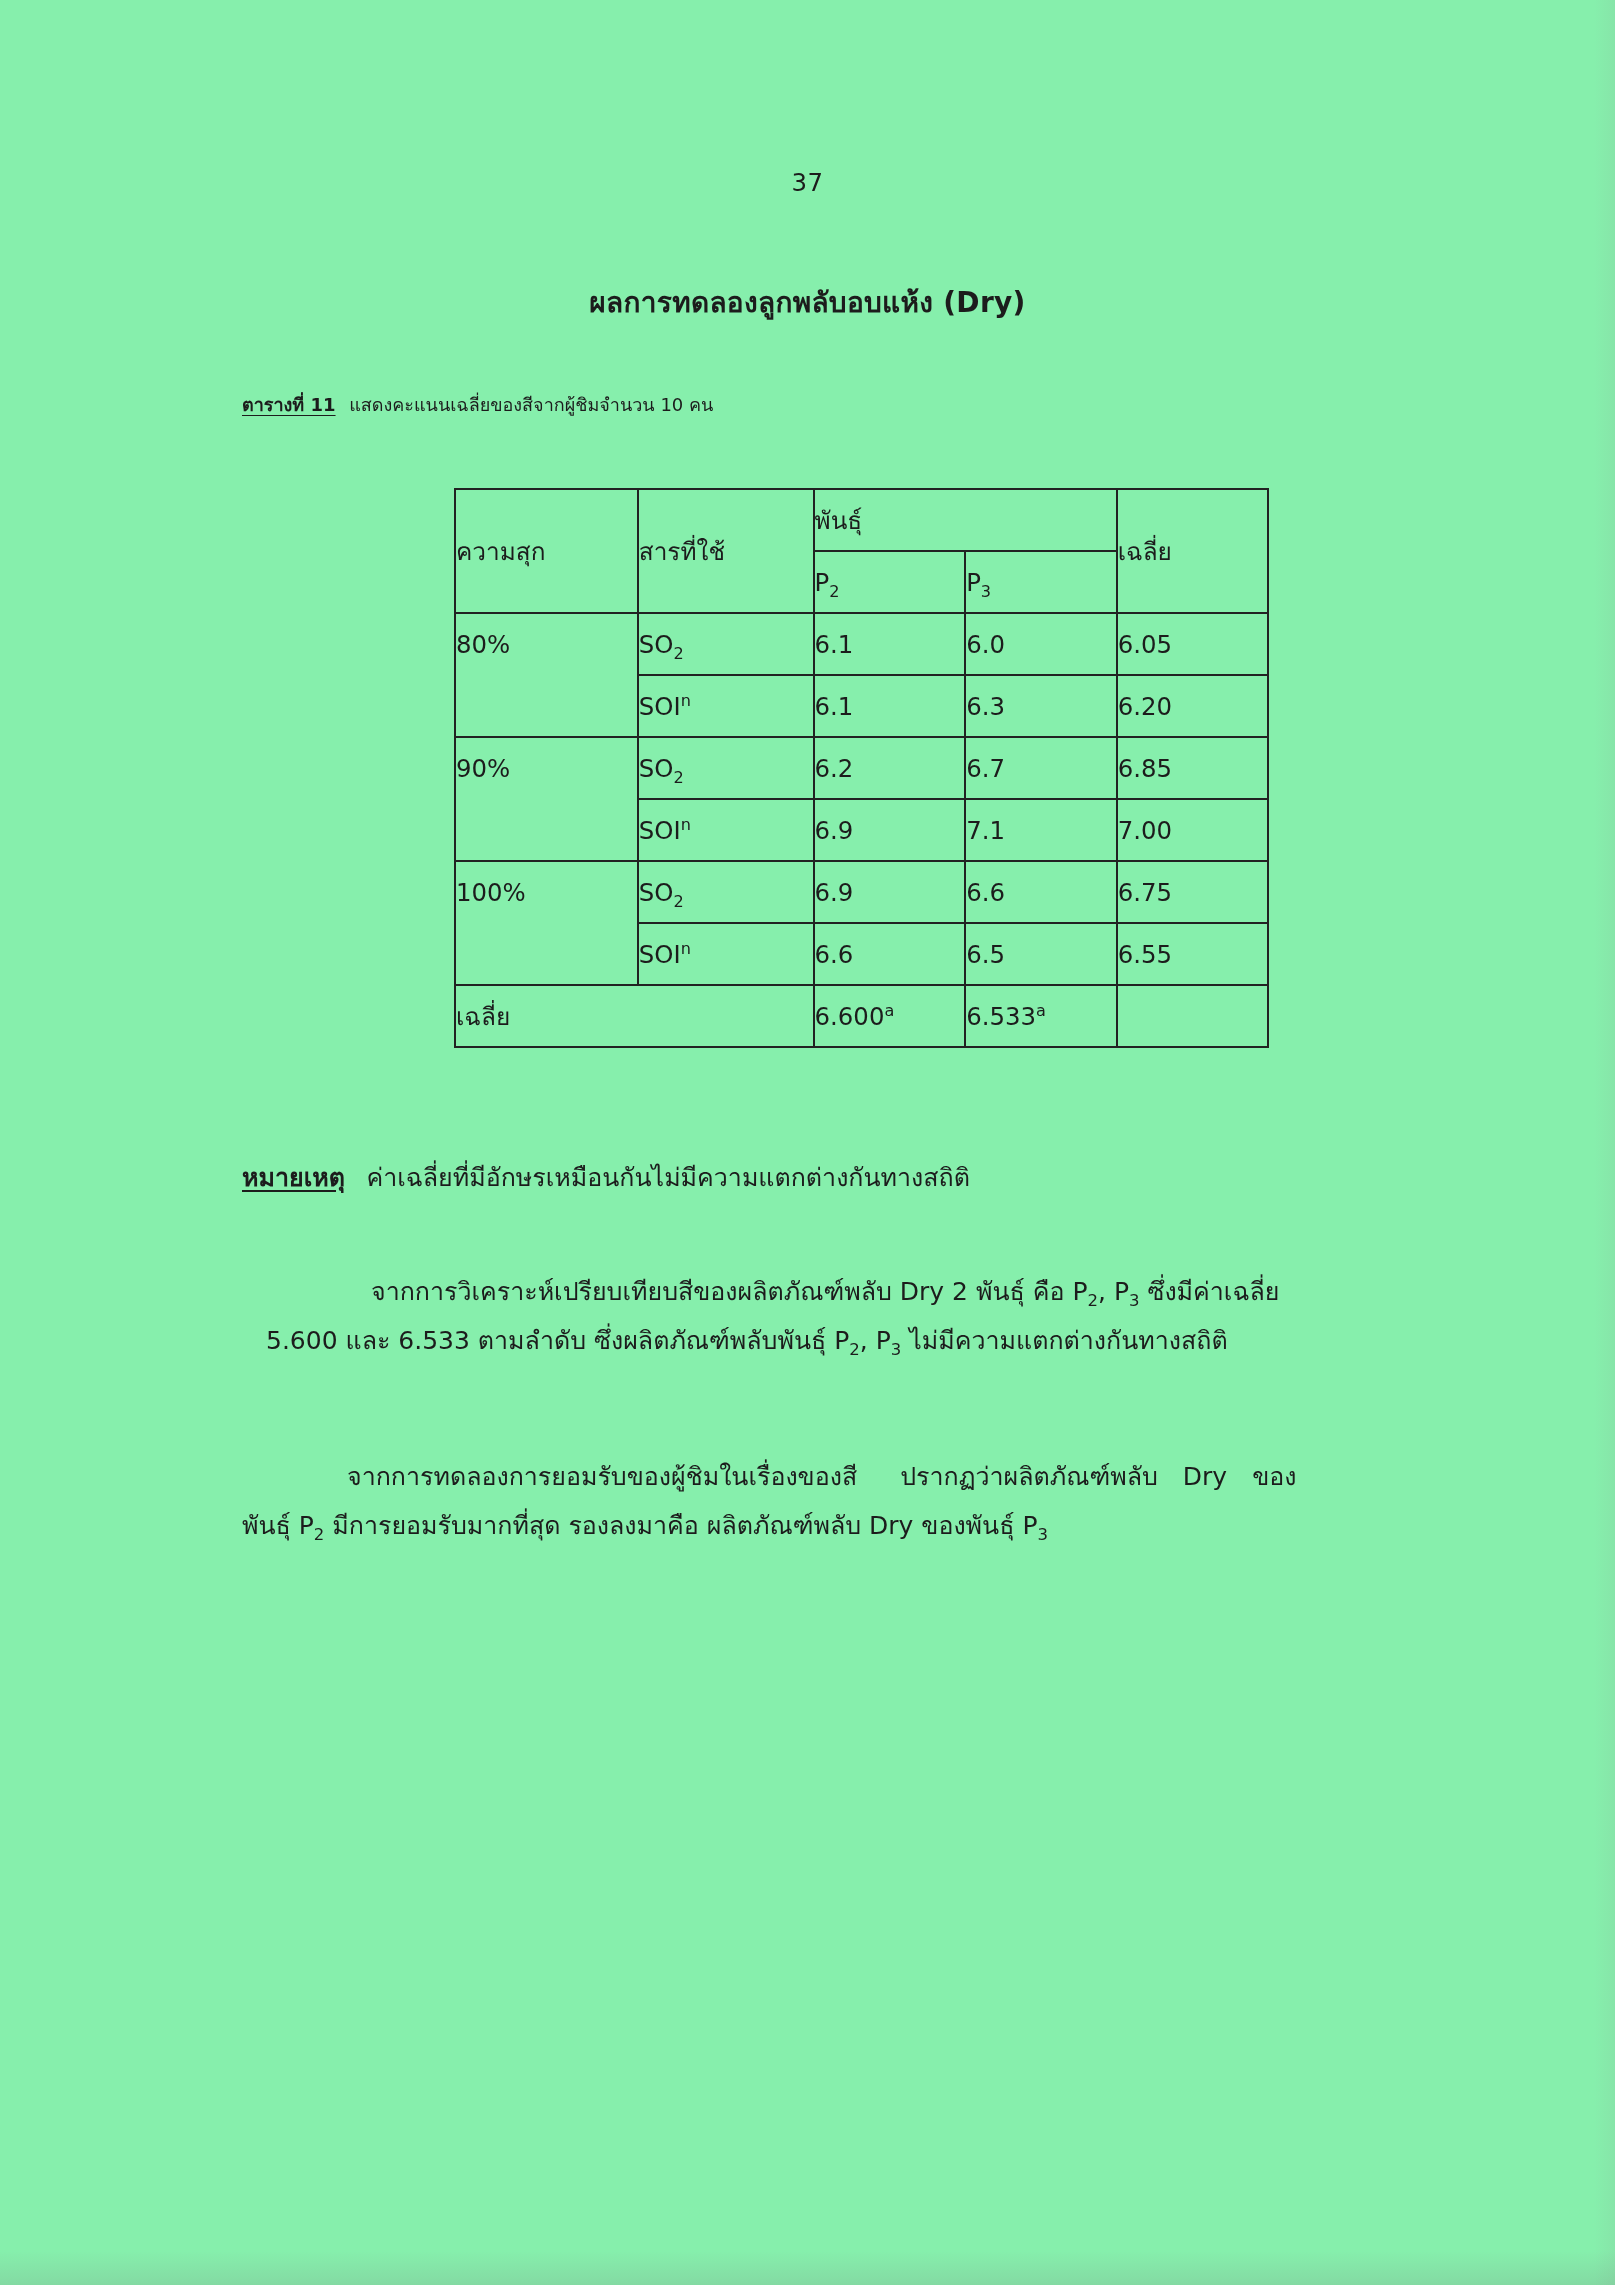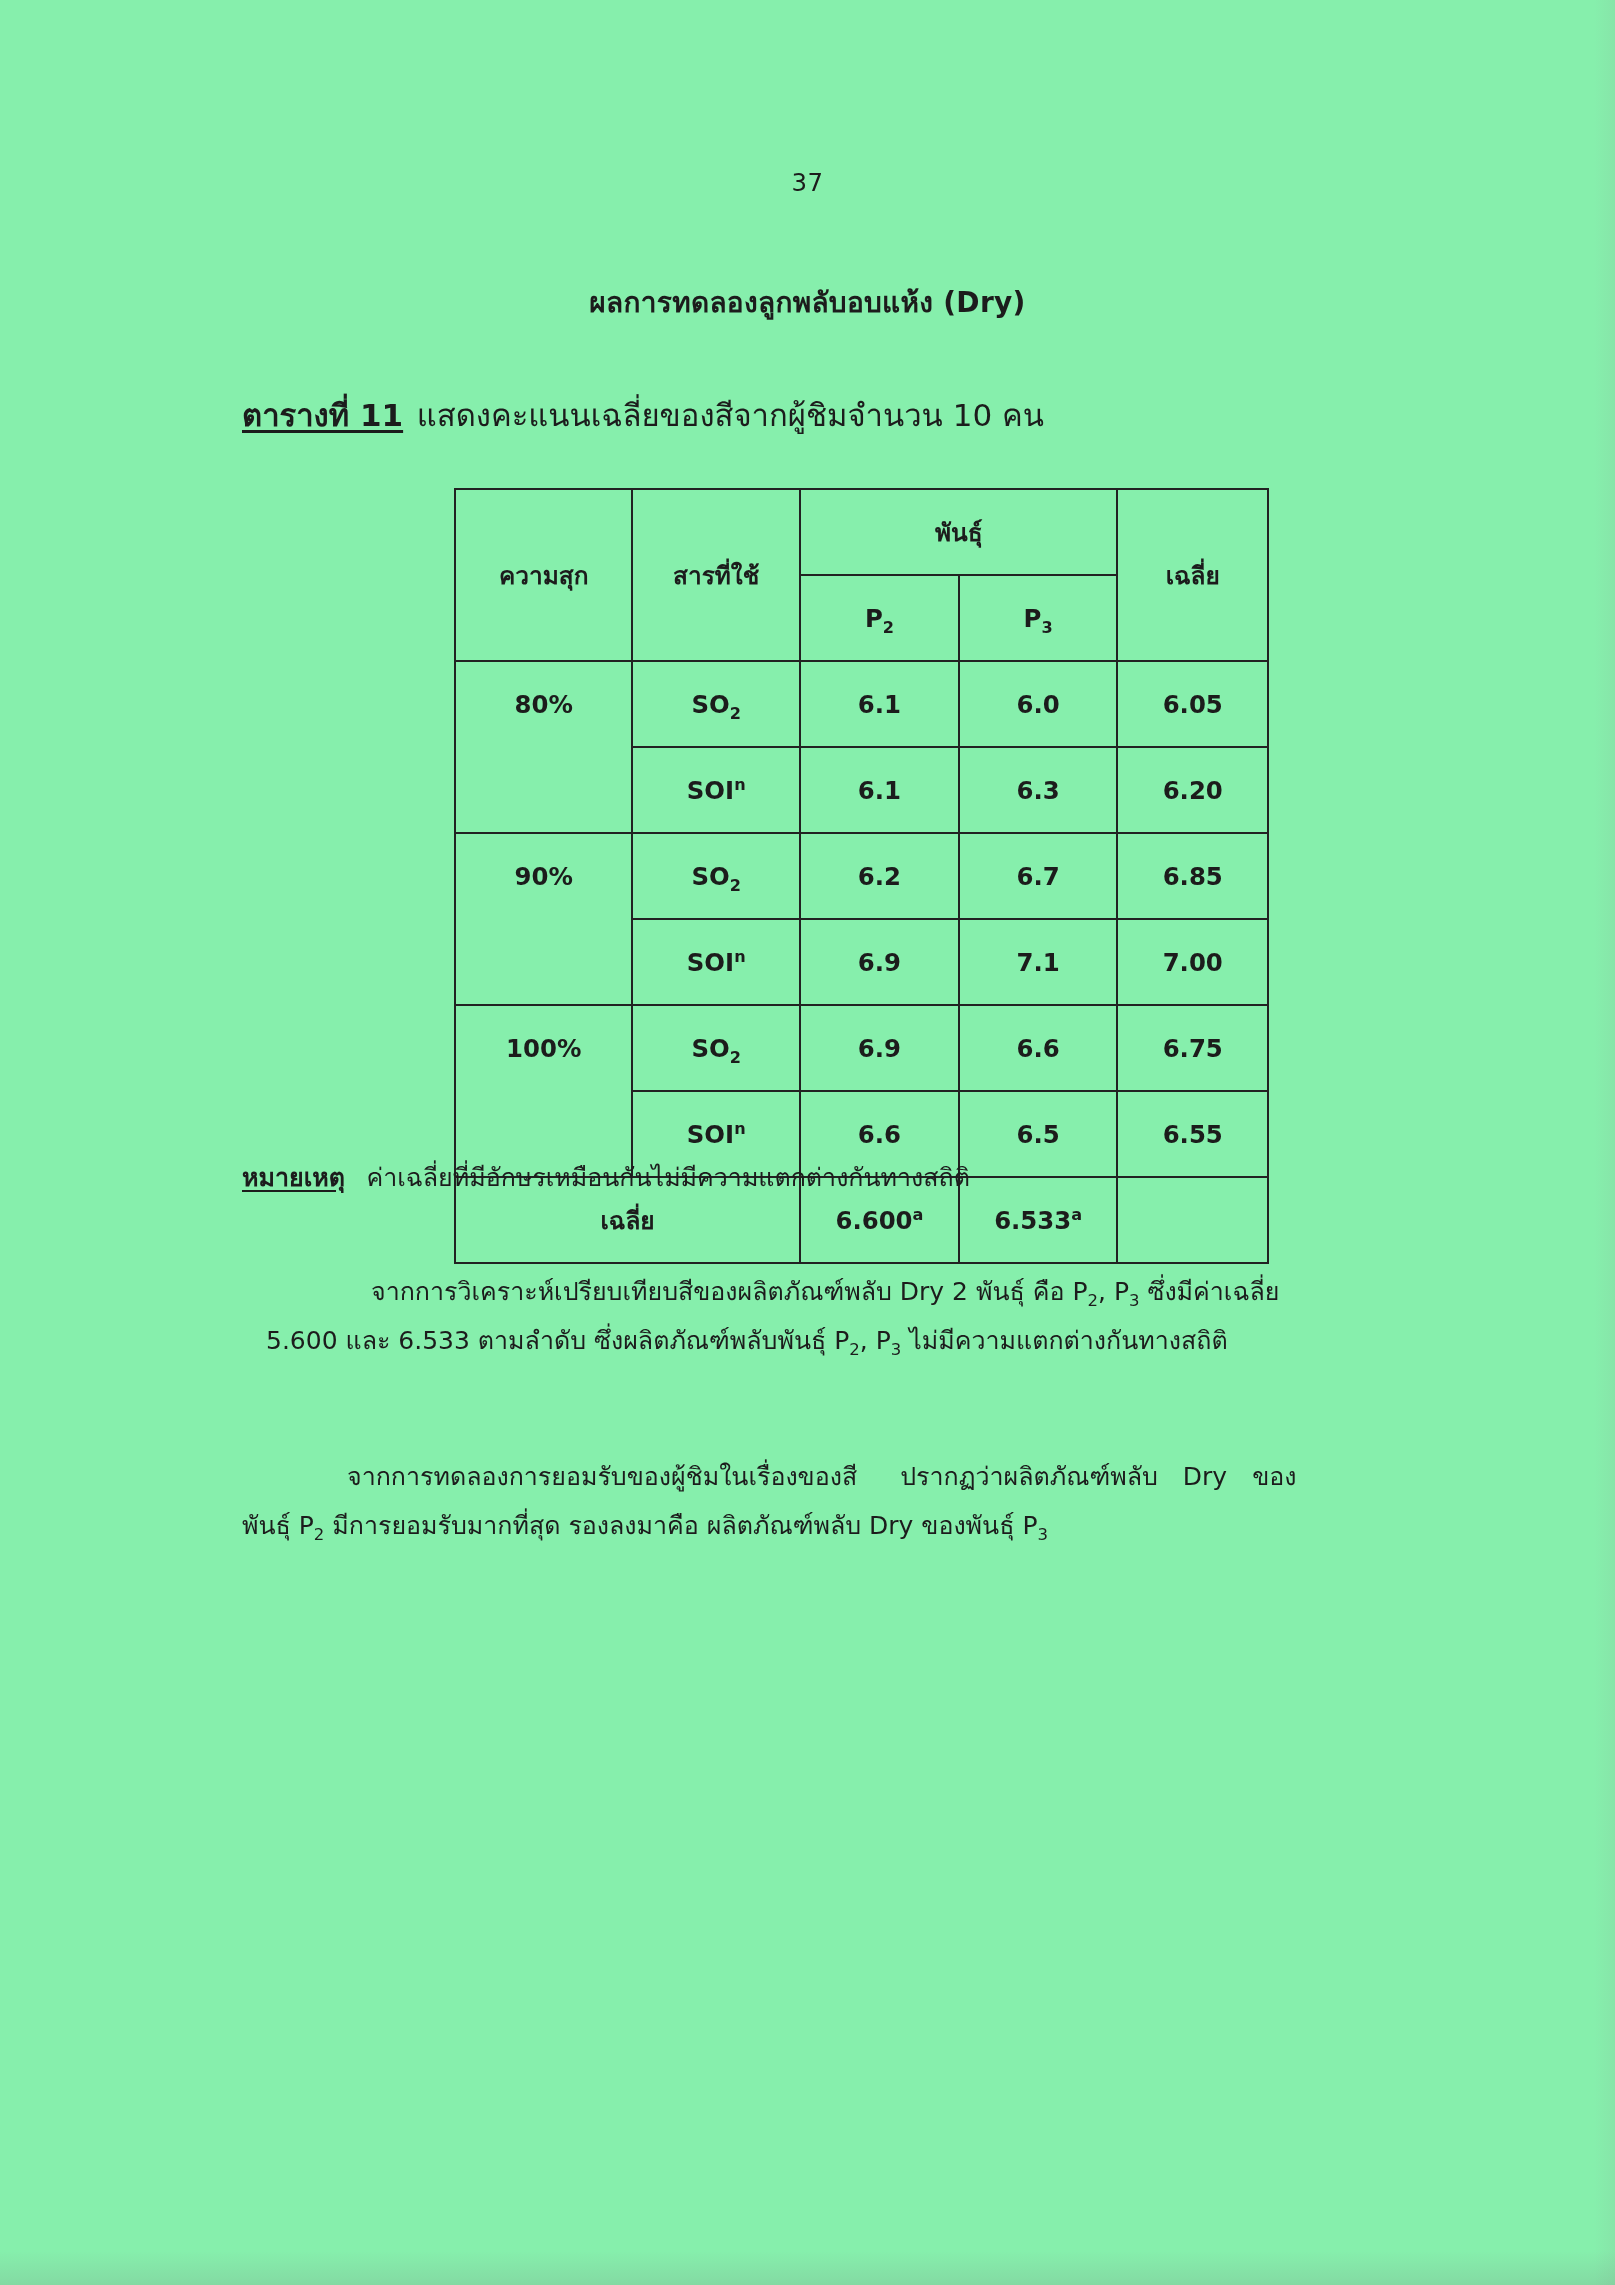--- a/index.html
+++ b/index.html
@@ -51,21 +51,21 @@
     width: 1615px;
     text-align: center;
     font-size: 28px;
     font-weight: bold;
     letter-spacing: 0.3px;
   }
   .table-caption {
     position: absolute;
     top: 390px;
     left: 242px;
-    font-size: 31px;
+    font-size: 18px;
     white-space: nowrap;
   }
   .table-caption .label {
     font-weight: bold;
     text-decoration: underline;
     text-underline-offset: 3.9px;
   }
   .table-caption .caption-text {
     margin-left: 13.7px;
   }
@@ -74,24 +74,23 @@
   .data-table {
     position: absolute;
     top: 488px;
     left: 454px;
     width: 815px;
     border-collapse: collapse;
     font-size: 24.4px;
   }
   .data-table td, .data-table th {
     border: 2px solid #222;
-    font-weight: bold;
-    text-align: center;
+    font-weight: normal;
     vertical-align: middle;
-    padding: 12px;
+    padding: 0;
     height: 60px;
   }
   .col-ripeness { width: 191px; }
   .col-agent    { width: 185px; }
   .col-p2       { width: 156px; }
   .col-p3       { width: 156px; }
   .col-avg      { width: 158px; }
 
   .no-bottom { border-bottom: none !important; }
   .no-top    { border-top: none !important; }

